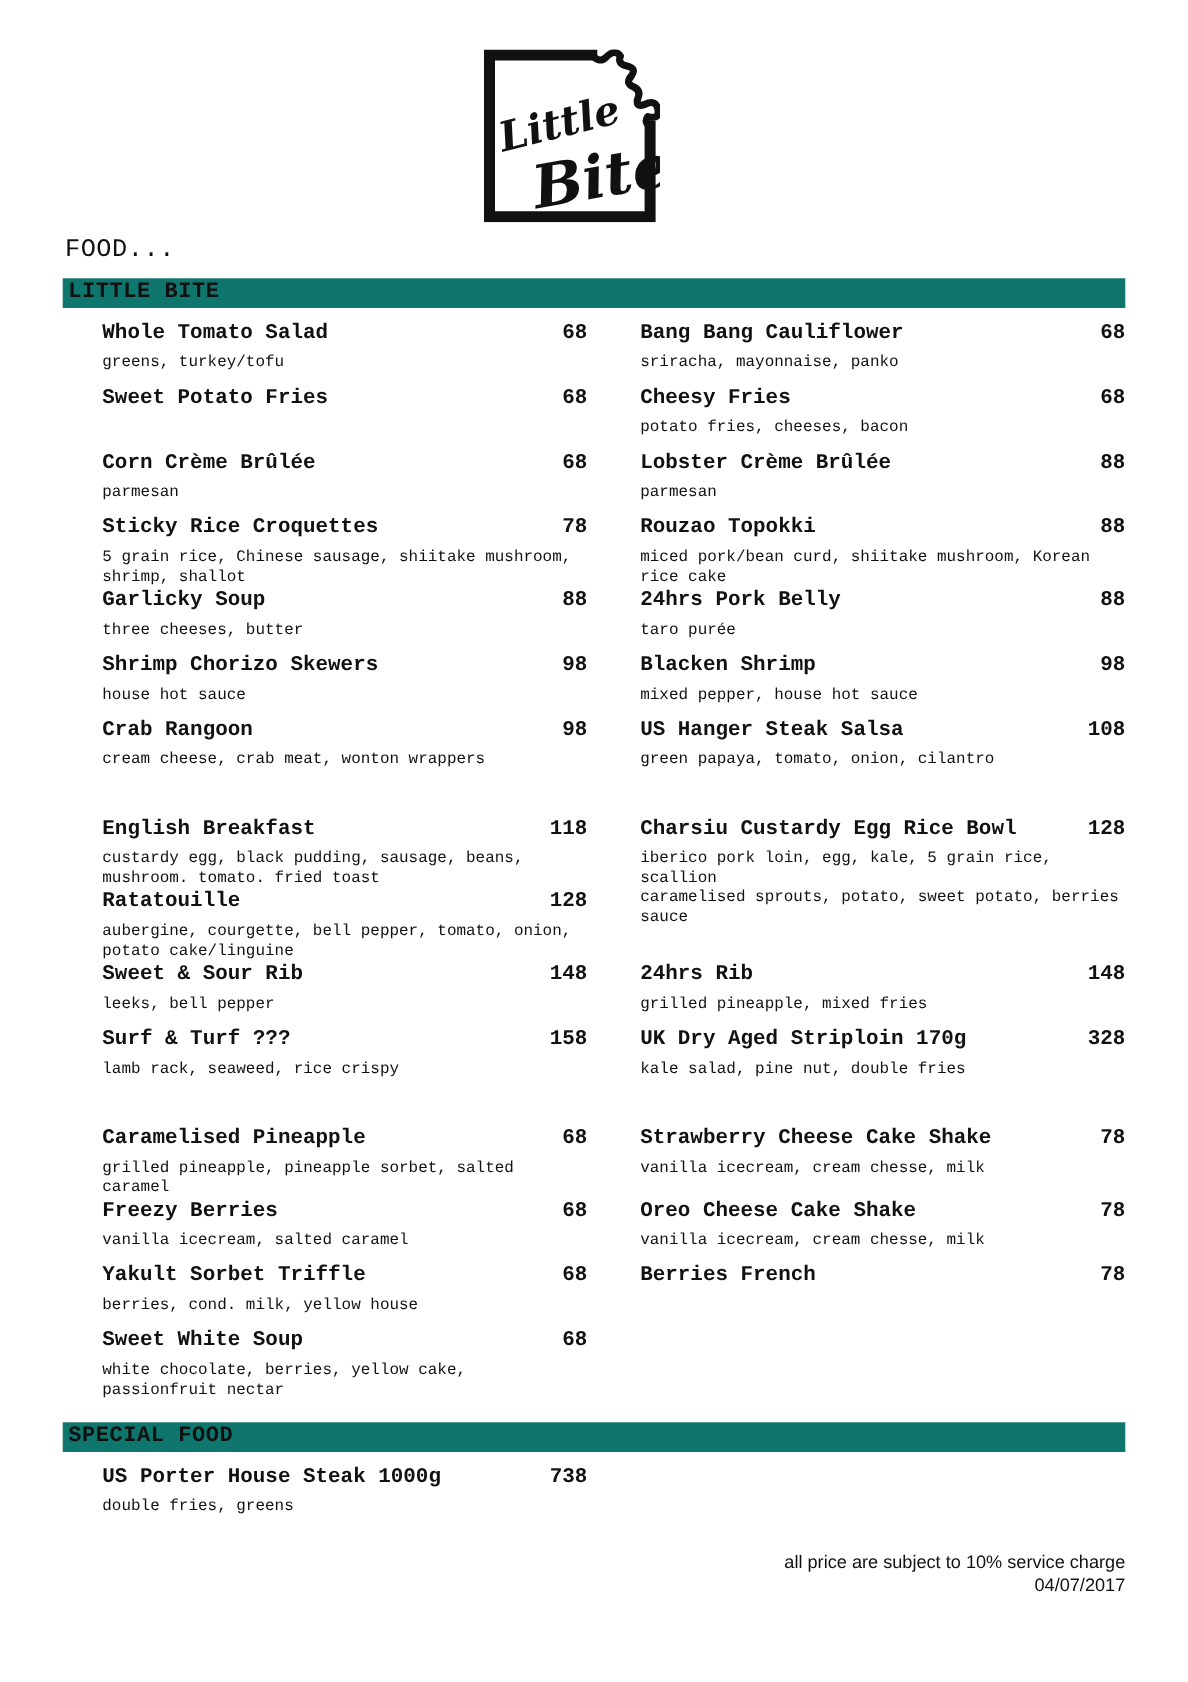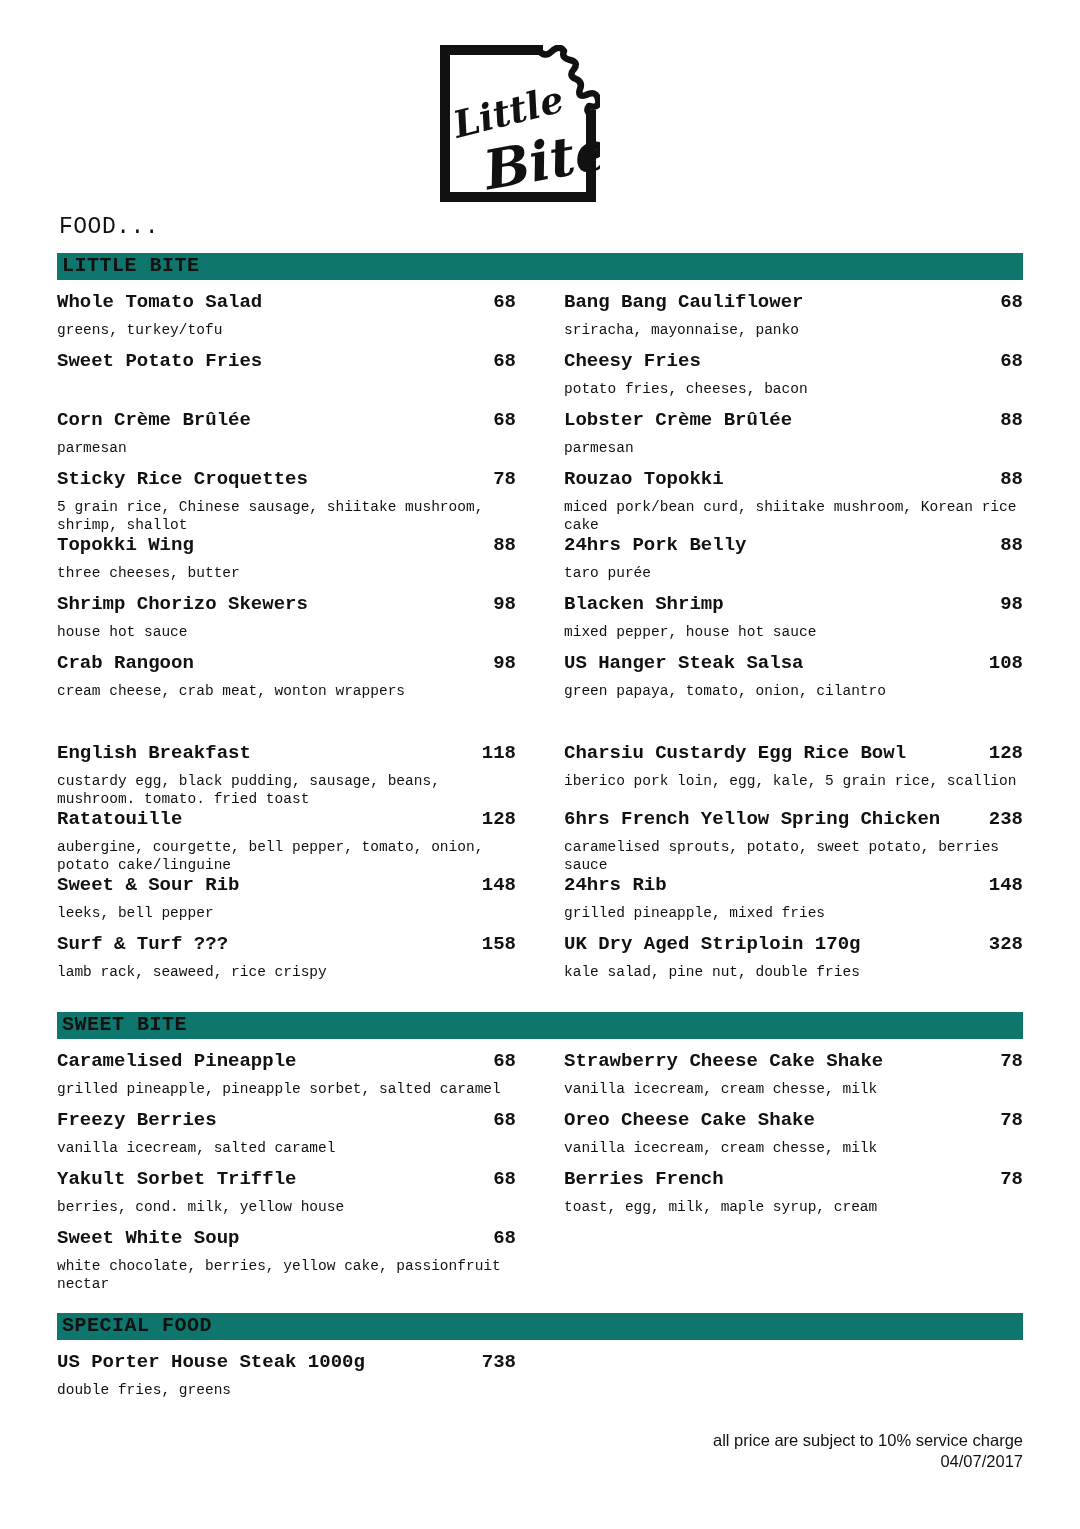--- a/index.html
+++ b/index.html
@@ -24,21 +24,21 @@
   
   .banner {
     background:#0f766e;
     font-size:20px; font-weight:bold; letter-spacing:0.5px;
     padding:2px 0 3px 5px; line-height:22px;
   }
 
   
   .items {
     display:grid; grid-template-columns:1fr 1fr; column-gap:48px;
-    padding-top:11px; margin-bottom:20px;
+    padding-top:11px; margin-bottom:20px;margin-left:36px;
   }
   .item { min-height:59px; }
   .item-head {
     display:flex; justify-content:space-between; align-items:baseline;
     font-size:19px; font-weight:bold; line-height:22px; margin-bottom:9px;
   }
   .item-name { white-space:nowrap; }
   .item-price { padding-left:8px; }
   .item-desc { font-size:14.5px; line-height:17.5px; }
 
@@ -141,21 +141,21 @@
   <div class="item">
     <div class="item-head">
       <span class="item-name">Rouzao Topokki</span>
       <span class="item-price">88</span>
     </div>
     <div class="item-desc">miced pork/bean curd, shiitake mushroom, Korean rice cake</div>
   </div>
 
   <div class="item">
     <div class="item-head">
-      <span class="item-name">Topokki Wing</span>
+      <span class="item-name">Garlicky Soup</span>
       <span class="item-price">88</span>
     </div>
     <div class="item-desc">three cheeses, butter</div>
   </div>
 
   <div class="item">
     <div class="item-head">
       <span class="item-name">24hrs Pork Belly</span>
       <span class="item-price">88</span>
     </div>
@@ -216,24 +216,20 @@
 
   <div class="item">
     <div class="item-head">
       <span class="item-name">Ratatouille</span>
       <span class="item-price">128</span>
     </div>
     <div class="item-desc">aubergine, courgette, bell pepper, tomato, onion, potato cake/linguine</div>
   </div>
 
   <div class="item">
-    <div class="item-head">
-      <span class="item-name">6hrs French Yellow Spring Chicken</span>
-      <span class="item-price">238</span>
-    </div>
     <div class="item-desc">caramelised sprouts, potato, sweet potato, berries sauce</div>
   </div>
 
   <div class="item">
     <div class="item-head">
       <span class="item-name">Sweet &amp; Sour Rib</span>
       <span class="item-price">148</span>
     </div>
     <div class="item-desc">leeks, bell pepper</div>
   </div>
@@ -258,23 +254,20 @@
     <div class="item-head">
       <span class="item-name">UK Dry Aged Striploin 170g</span>
       <span class="item-price">328</span>
     </div>
     <div class="item-desc">kale salad, pine nut, double fries</div>
   </div>
 </div>
   </section>
 
   <section class="section">
-    <div class="banner">
-      <span>SWEET BITE</span>
-    </div>
     <div class="items">
   <div class="item">
     <div class="item-head">
       <span class="item-name">Caramelised Pineapple</span>
       <span class="item-price">68</span>
     </div>
     <div class="item-desc">grilled pineapple, pineapple sorbet, salted caramel</div>
   </div>
 
   <div class="item">
@@ -307,21 +300,20 @@
       <span class="item-price">68</span>
     </div>
     <div class="item-desc">berries, cond. milk, yellow house</div>
   </div>
 
   <div class="item">
     <div class="item-head">
       <span class="item-name">Berries French</span>
       <span class="item-price">78</span>
     </div>
-    <div class="item-desc">toast, egg, milk, maple syrup, cream</div>
   </div>
 
   <div class="item">
     <div class="item-head">
       <span class="item-name">Sweet White Soup</span>
       <span class="item-price">68</span>
     </div>
     <div class="item-desc">white chocolate, berries, yellow cake, passionfruit nectar</div>
   </div>
 </div>

